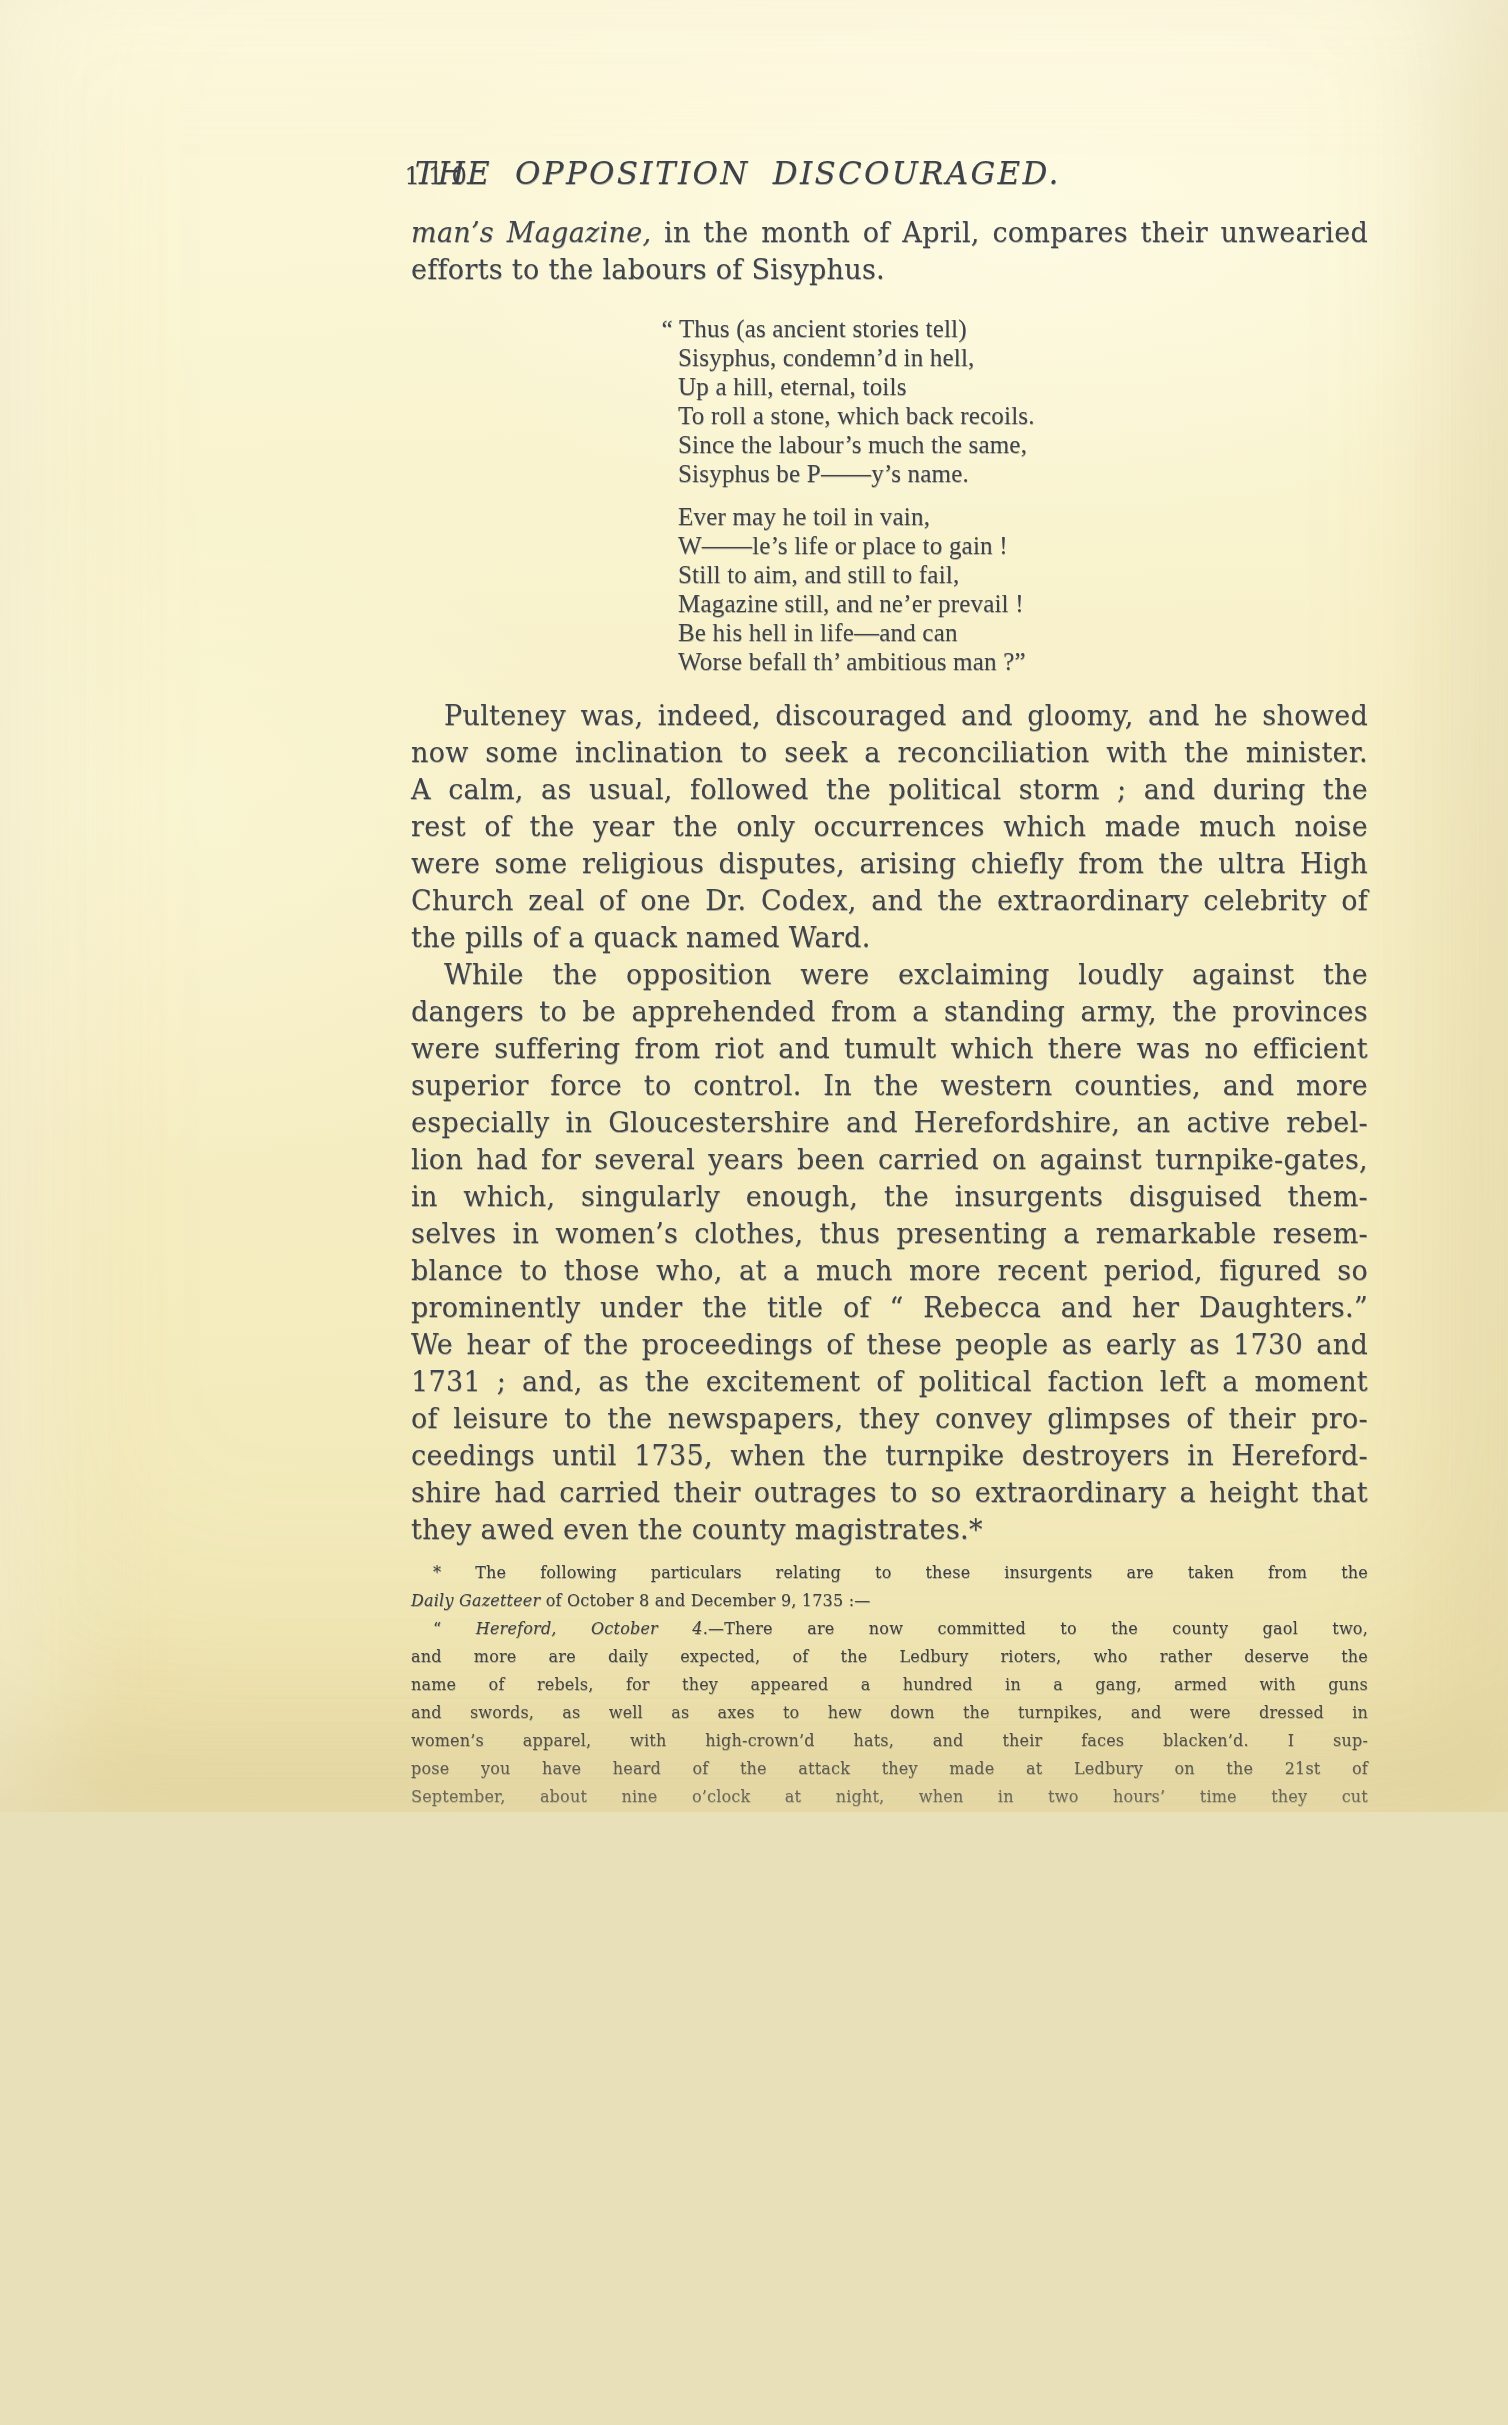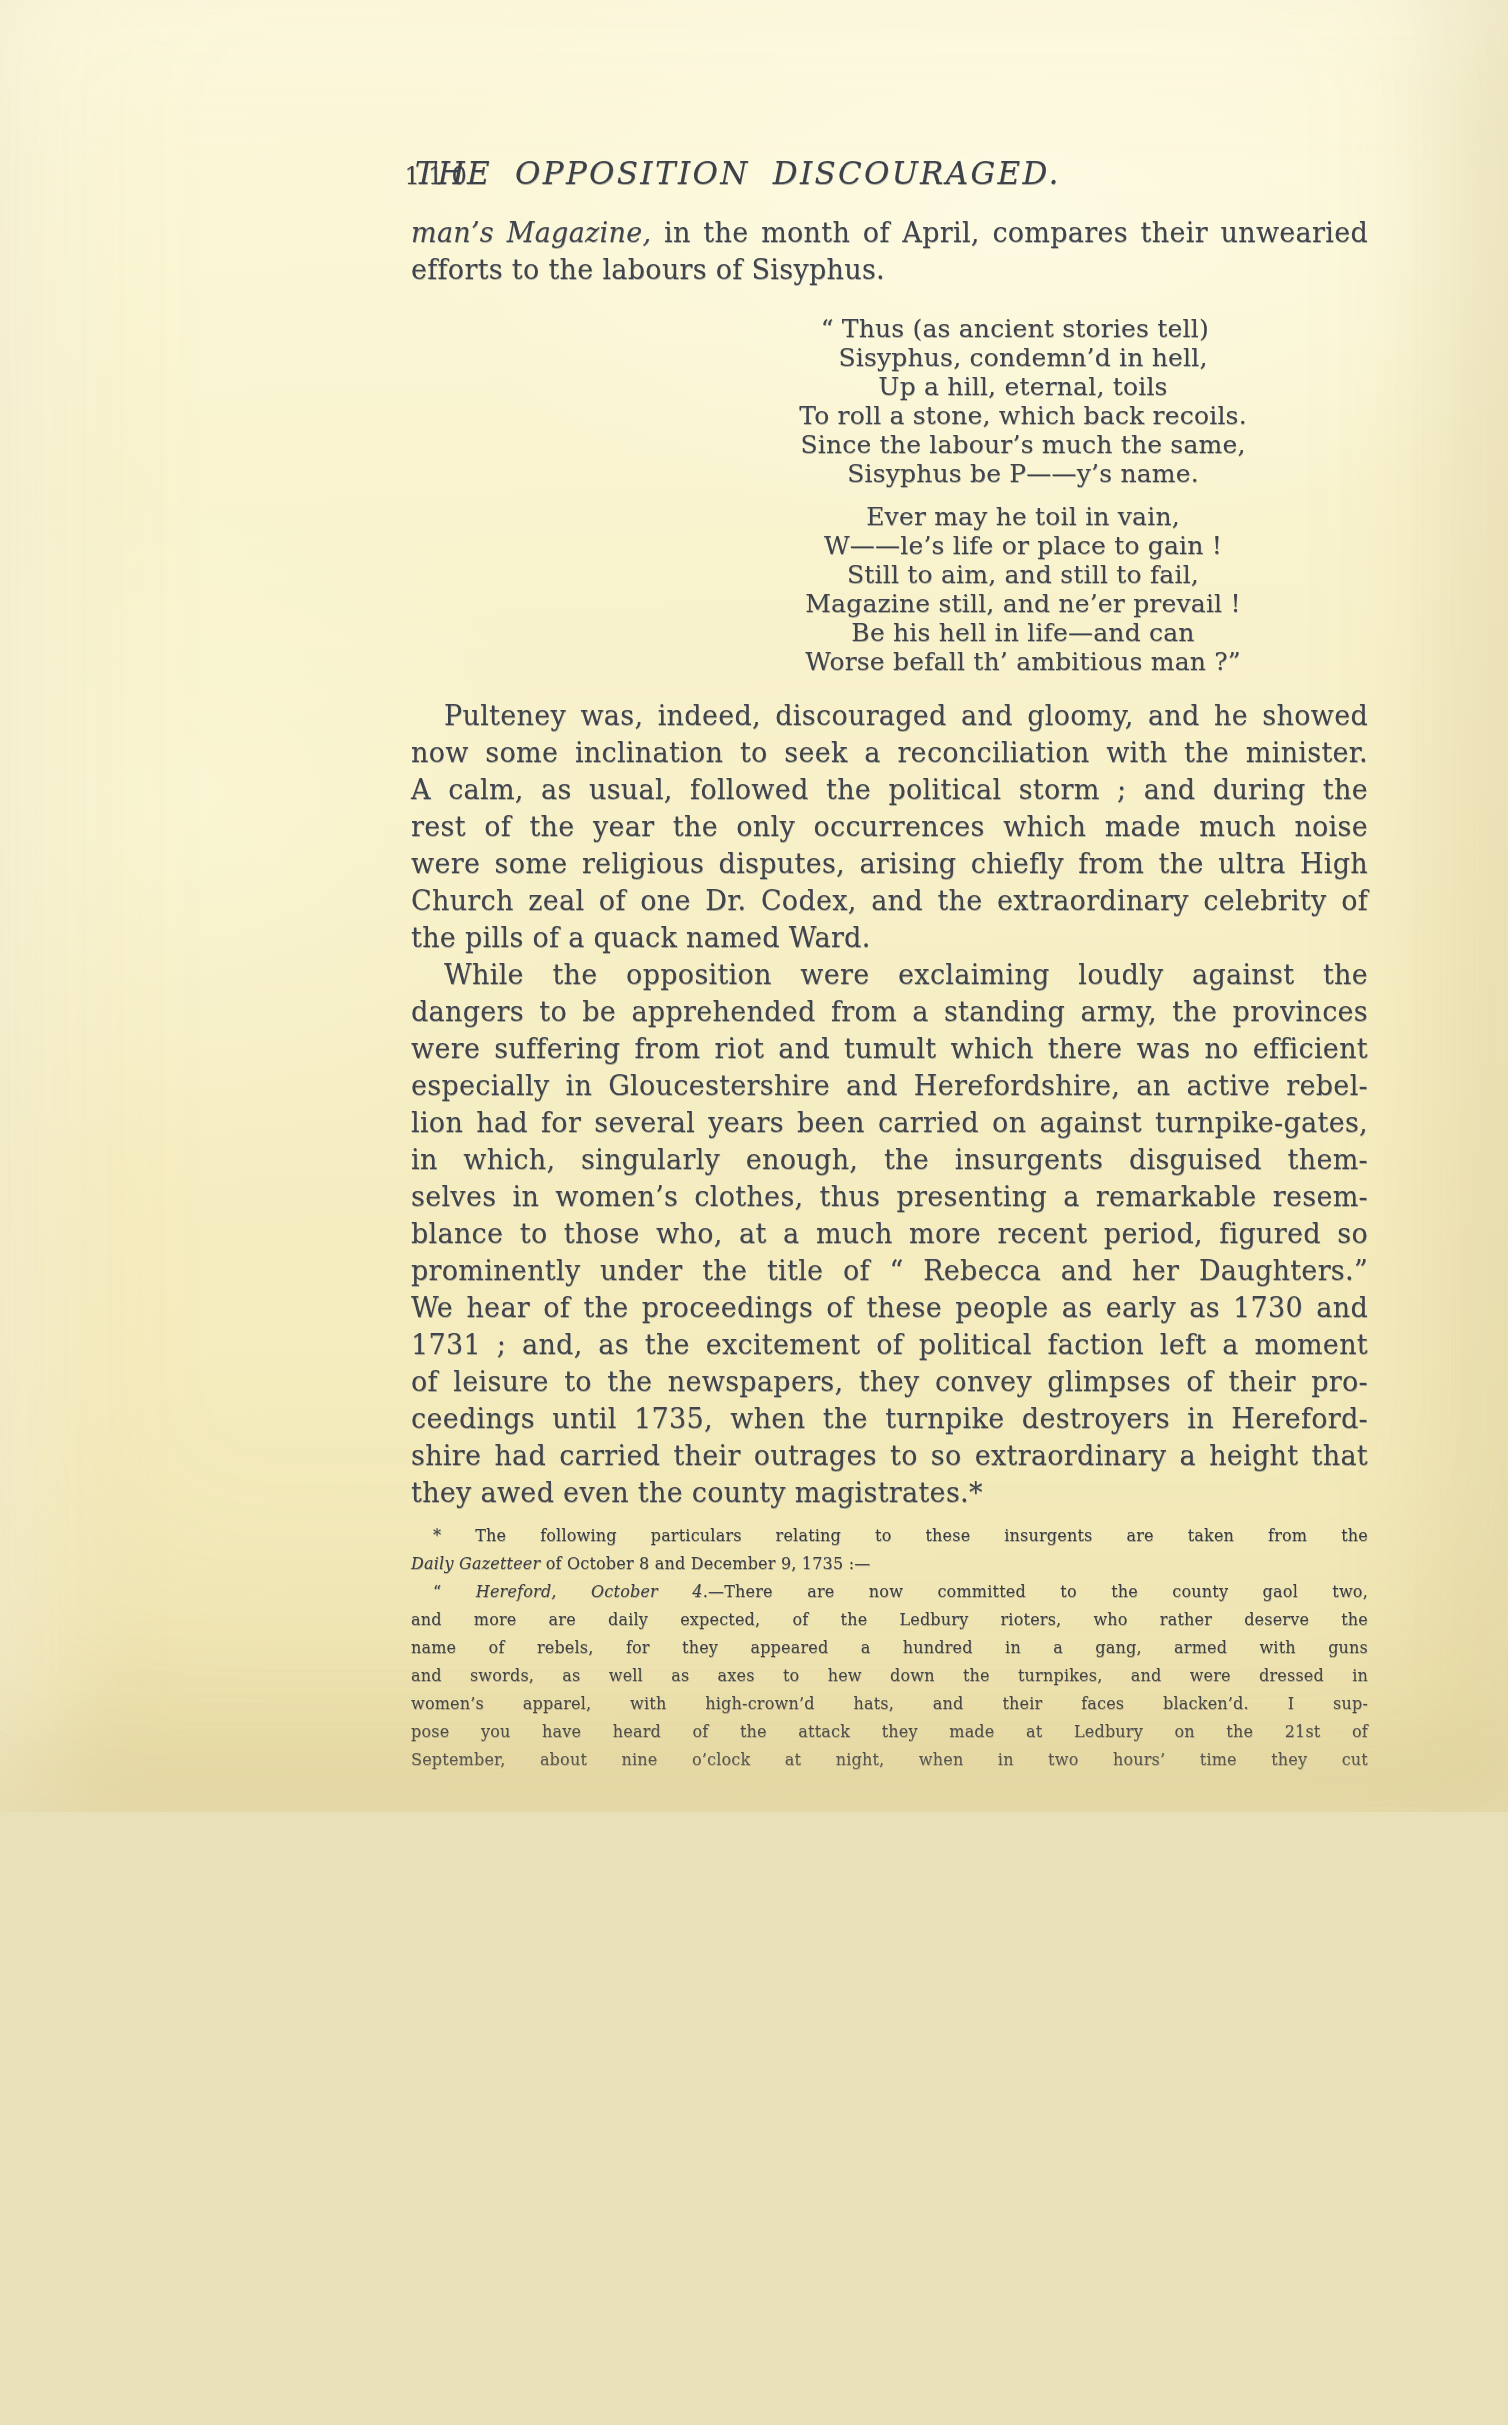--- a/index.html
+++ b/index.html
@@ -69,21 +69,21 @@
   .all-just .line.fin { text-align-last: justify; }
   .indent-first .line:first-child { text-indent: 33px; }
   .p-open { margin-bottom: 25.6px; }
   
   .poem {
     margin: 0 0 21px 267px;
     font-size: 25px;
     line-height: 29px;
     letter-spacing: 0.2px;
   }
-  .poem .line { text-align: center; }
+  .poem .line { text-align: left; font-family: Liberation Serif, serif; }
   .stanza + .stanza { margin-top: 14.6px; }
   .poem .stanza:first-child .line:first-child { text-indent: -16.4px; }
   
   .footnote {
     margin-top: 11px;
     font-size: 16px;
     line-height: 28px;
     letter-spacing: 0.2px;
     color: #383c45;
   }
@@ -151,20 +151,21 @@
         <div class="line"><span>rest of the year the only occurrences which made much noise</span></div>
         <div class="line"><span>were some religious disputes, arising chiefly from the ultra High</span></div>
         <div class="line"><span>Church zeal of one Dr. Codex, and the extraordinary celebrity of</span></div>
         <div class="line fin"><span>the pills of a quack named Ward.</span></div>
       </section>
 
     <section class="para just indent-first">
         <div class="line"><span>While the opposition were exclaiming loudly against the</span></div>
         <div class="line"><span>dangers to be apprehended from a standing army, the provinces</span></div>
         <div class="line"><span>were suffering from riot and tumult which there was no efficient</span></div>
+        <div class="line"><span>superior force to control. In the western counties, and more</span></div>
         <div class="line"><span>especially in Gloucestershire and Herefordshire, an active rebel-</span></div>
         <div class="line"><span>lion had for several years been carried on against turnpike-gates,</span></div>
         <div class="line"><span>in which, singularly enough, the insurgents disguised them-</span></div>
         <div class="line"><span>selves in women’s clothes, thus presenting a remarkable resem-</span></div>
         <div class="line"><span>blance to those who, at a much more recent period, figured so</span></div>
         <div class="line"><span>prominently under the title of “ Rebecca and her Daughters.”</span></div>
         <div class="line"><span>We hear of the proceedings of these people as early as 1730 and</span></div>
         <div class="line"><span>1731 ; and, as the excitement of political faction left a moment</span></div>
         <div class="line"><span>of leisure to the newspapers, they convey glimpses of their pro-</span></div>
         <div class="line"><span>ceedings until 1735, when the turnpike destroyers in Hereford-</span></div>

